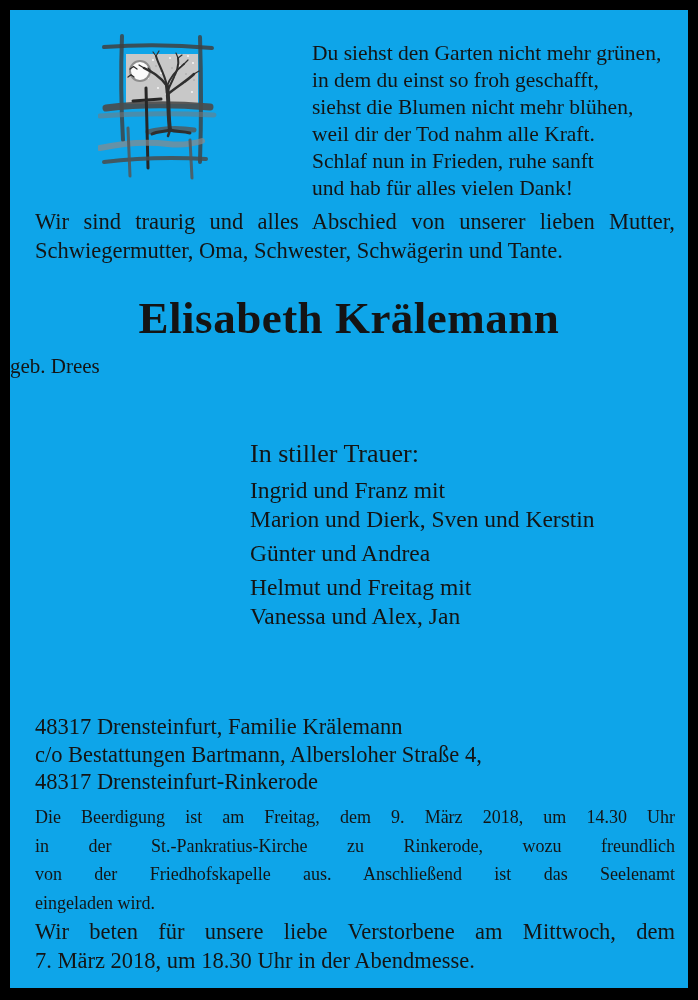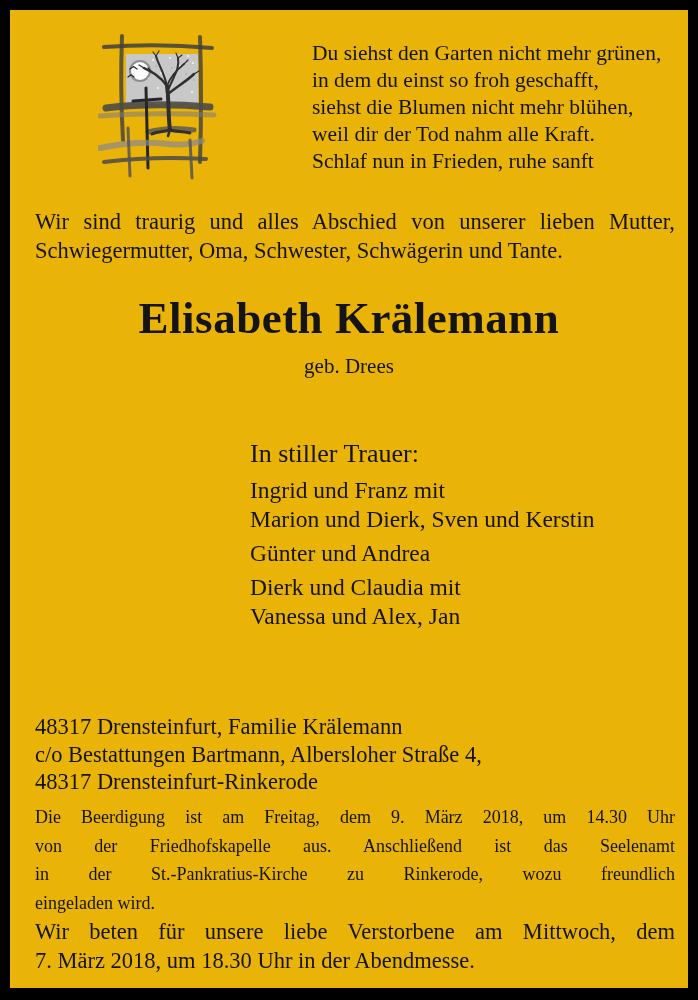--- a/index.html
+++ b/index.html
@@ -2,40 +2,40 @@
 <html lang="de"><head>
 <meta charset="utf-8">
 <style>
   html, body { margin: 0; padding: 0; background: #ffffff; }
   .page {
     position: relative;
     width: 698px; height: 1000px;
     box-sizing: border-box;
     border: 10px solid #000;
     border-bottom-width: 12px;
-    background: #eab308;
+    background: #0ea5e9;
     font-family: "Liberation Serif", serif;
     color: #141414;
     overflow: hidden;
   }
   .abs { position: absolute; }
 
   .art { left: 88px; top: 18px; width: 170px; height: 180px; }
 
   .poem { left: 302px; top: 30px; font-size: 21.5px; line-height: 27px; white-space: nowrap; }
 
   .intro { left: 25px; top: 198px; width: 640px; font-size: 22.5px; line-height: 28.5px; }
   .jline { text-align: justify; text-align-last: justify; }
 
   .name {
     left: 0; right: 0; top: 282px;
     text-align: center;
     font-size: 45px; font-weight: bold; letter-spacing: 0.5px;
   }
-  .maiden { left: 0; right: 0; top: 344px; text-align: center; font-size: 21px; }
+  .maiden { left: 0; right: 0; top: 344px; text-align: left; font-size: 21px; }
   .dates {
     left: 0; right: 0; top: 376px;
     display: flex; justify-content: center; gap: 58px;
     font-size: 23px;
   }
 
   .mourners { left: 240px; top: 430px; font-size: 23.5px; line-height: 29px; }
   .mourners .heading { font-size: 26px; line-height: 27px; margin-bottom: 9px; }
   .mourners .group { margin-bottom: 5px; }
 
@@ -132,20 +132,21 @@
       </g>
     </svg>
   </div>
 
   <div class="abs poem">
     <div>Du siehst den Garten nicht mehr grünen,</div>
     <div>in dem du einst so froh geschafft,</div>
     <div>siehst die Blumen nicht mehr blühen,</div>
     <div>weil dir der Tod nahm alle Kraft.</div>
     <div>Schlaf nun in Frieden, ruhe sanft</div>
+    <div>und hab für alles vielen Dank!</div>
   </div>
 
   <div class="abs intro">
     <div class="jline">Wir sind traurig und alles Abschied von unserer lieben Mutter,</div>
     <div>Schwiegermutter, Oma, Schwester, Schwägerin und Tante.</div>
   </div>
 
   <div class="abs name">Elisabeth Krälemann</div>
   <div class="abs maiden">geb. Drees</div>
 
@@ -153,35 +154,35 @@
   <div class="abs mourners">
     <div class="heading">In stiller Trauer:</div>
     <div class="group">
       <div>Ingrid und Franz mit</div>
       <div>Marion und Dierk, Sven und Kerstin</div>
     </div>
     <div class="group">
       <div>Günter und Andrea</div>
     </div>
     <div class="group">
-      <div>Dierk und Claudia mit</div>
+      <div>Helmut und Freitag mit</div>
       <div>Vanessa und Alex, Jan</div>
     </div>
   </div>
 
   <div class="abs address">
     <div>48317 Drensteinfurt, Familie Krälemann</div>
     <div>c/o Bestattungen Bartmann, Albersloher Straße 4,</div>
     <div>48317 Drensteinfurt-Rinkerode</div>
   </div>
 
   <div class="abs funeral">
     <div class="jline">Die Beerdigung ist am Freitag, dem 9. März 2018, um 14.30 Uhr</div>
+    <div class="jline">in der St.-Pankratius-Kirche zu Rinkerode, wozu freundlich</div>
     <div class="jline">von der Friedhofskapelle aus. Anschließend ist das Seelenamt</div>
-    <div class="jline">in der St.-Pankratius-Kirche zu Rinkerode, wozu freundlich</div>
     <div>eingeladen wird.</div>
   </div>
 
   <div class="abs mass">
     <div class="jline">Wir beten für unsere liebe Verstorbene am Mittwoch, dem</div>
     <div>7. März 2018, um 18.30 Uhr in der Abendmesse.</div>
   </div>
 
 </div>
 

